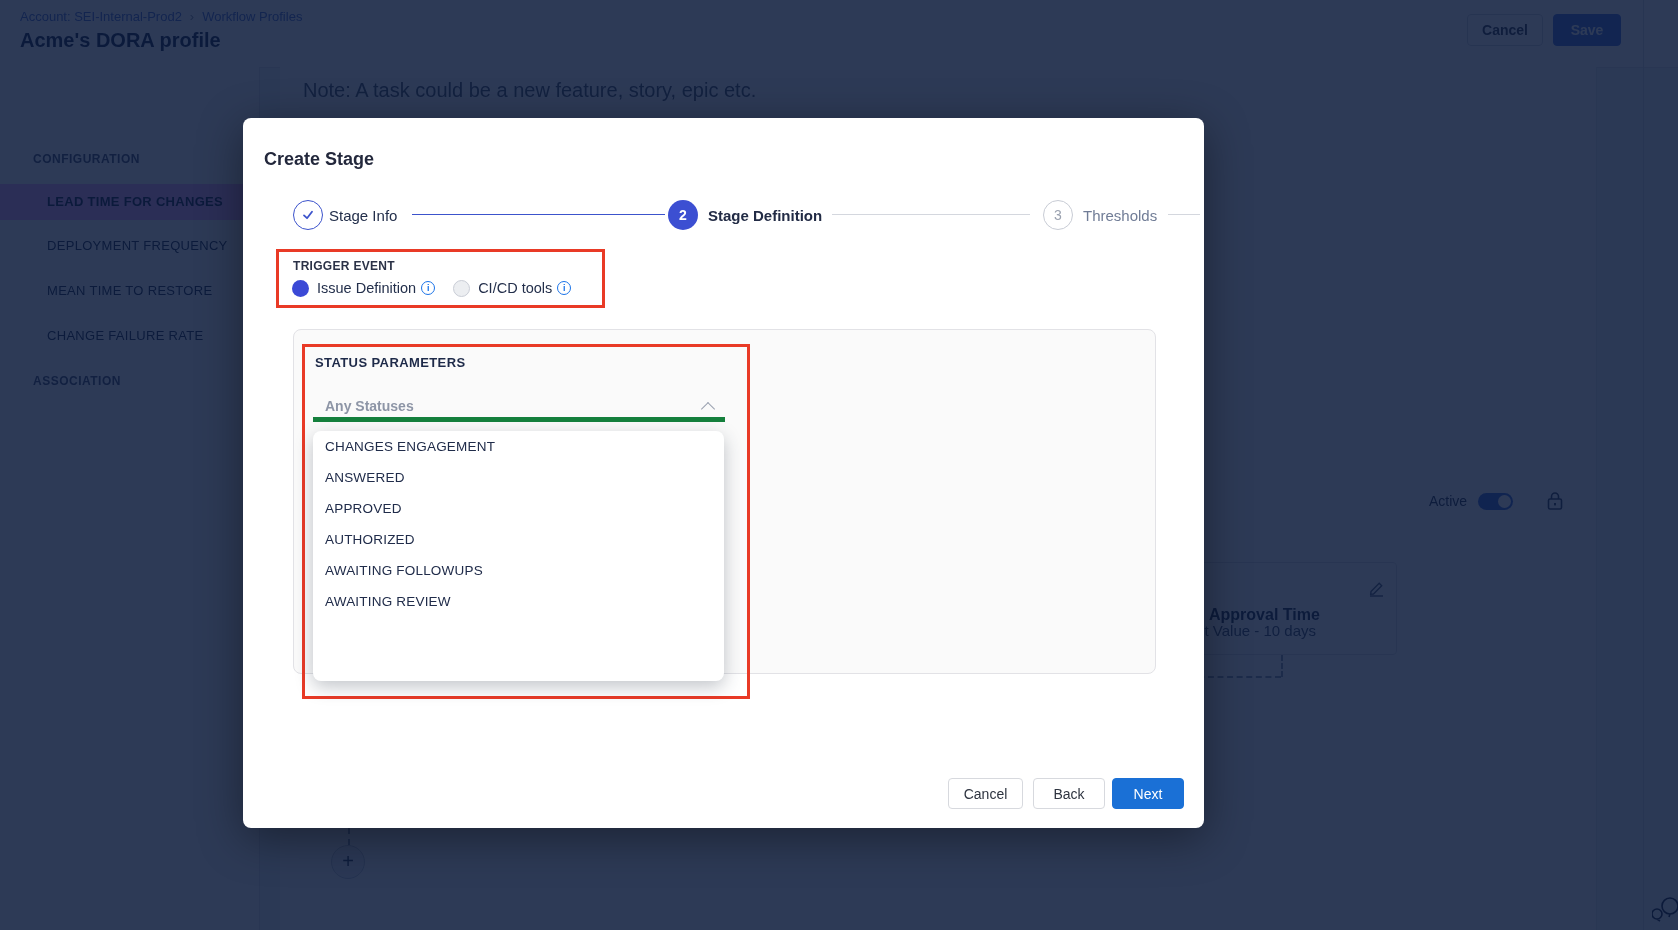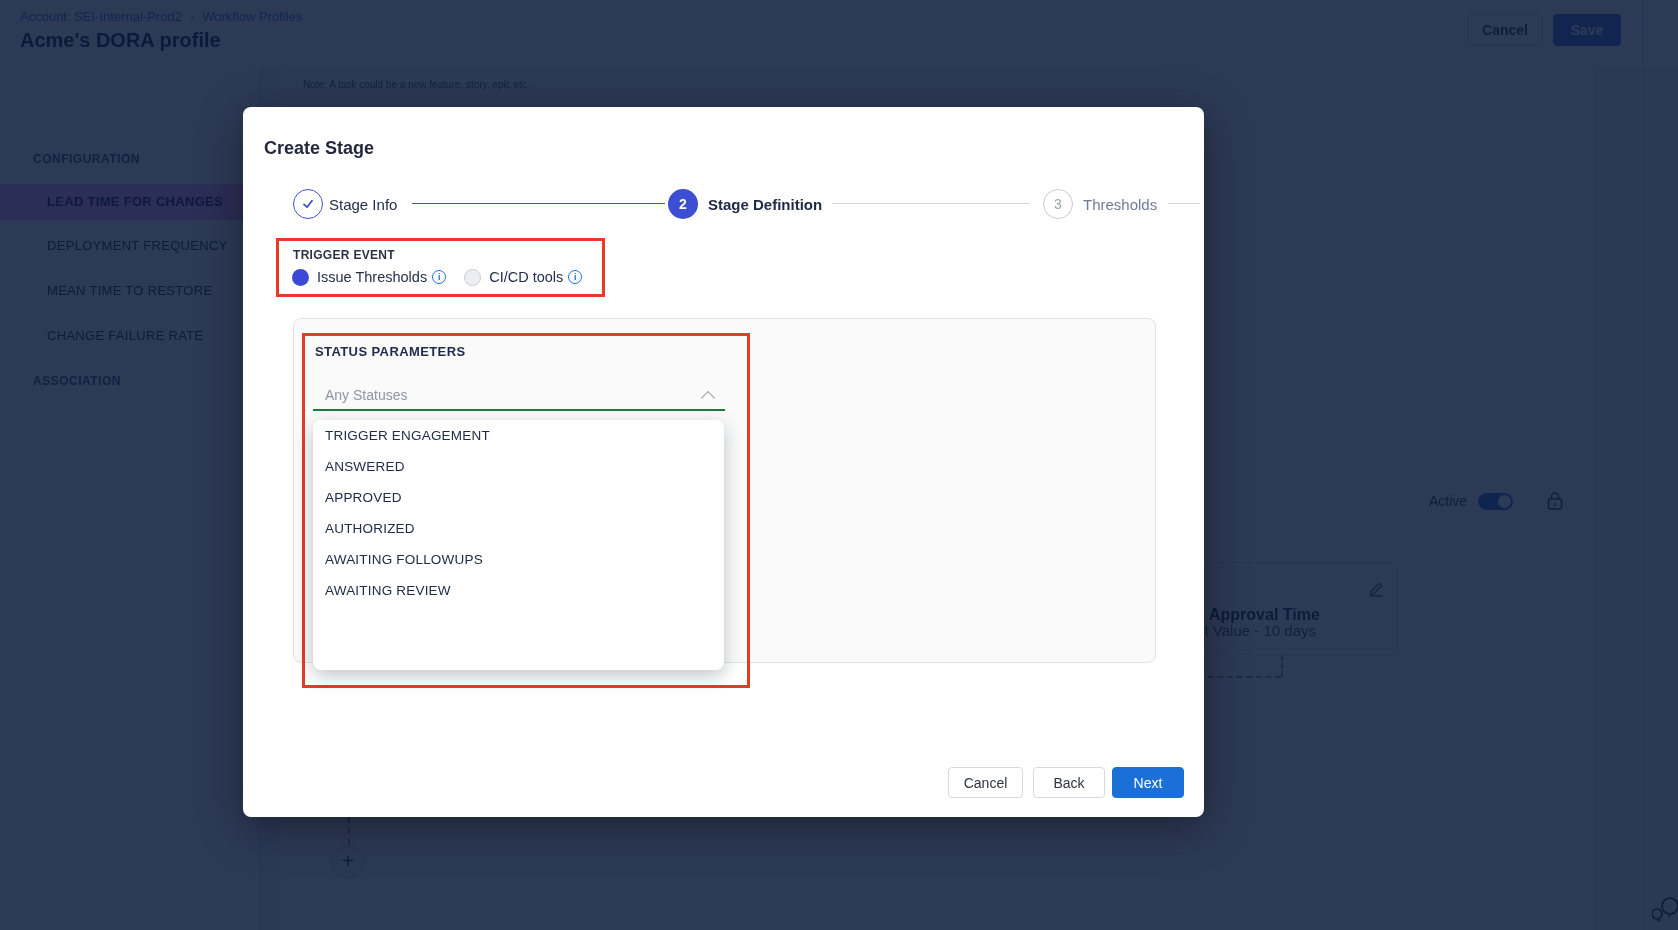--- a/index.html
+++ b/index.html
@@ -16,38 +16,38 @@
   .pg-title{position:absolute;left:20px;top:29px;font-size:20px;font-weight:700;color:#1b2a4e;}
   .hdr-btn{position:absolute;top:14px;height:32px;border-radius:4px;font-size:14px;font-weight:600;display:flex;align-items:center;justify-content:center;box-sizing:border-box;}
   .hdr-cancel{left:1467px;width:76px;background:#fff;border:1px solid #cfd4dd;color:#394154;}
   .hdr-save{left:1553px;width:68px;background:#4a73dd;border:1px solid #4a73dd;color:#fff;}
   .sidebar{position:absolute;left:0;top:67px;width:260px;height:863px;background:#fff;border-right:1px solid #e1e4ea;box-sizing:border-box;}
   .side-section{position:absolute;left:33px;font-size:12px;font-weight:600;letter-spacing:.5px;color:#4a5572;}
   .side-item{position:absolute;left:0;width:260px;height:36px;line-height:36px;padding-left:47px;box-sizing:border-box;font-size:13px;letter-spacing:.3px;color:#21304f;cursor:pointer;}
   .side-item.sel{background:#f0abfc;font-weight:600;color:#1b2a4e;}
   .main-panel{position:absolute;left:280px;top:67px;width:1317px;height:863px;background:#fff;border-right:1px solid #e3e6ec;box-sizing:border-box;}
   .right-line{position:absolute;left:1643px;top:0;width:1px;height:930px;background:#d8dce4;}
-  .note{position:absolute;left:303px;top:79px;font-size:10px;color:#4d5668;}
+  .note{position:absolute;left:303px;top:79px;font-size:20px;color:#4d5668;}
   .active-label{position:absolute;left:1429px;top:493px;font-size:14px;color:#2b3750;}
   .toggle{position:absolute;left:1478px;top:493px;width:35px;height:17px;border-radius:9px;background:#3f6ad8;cursor:pointer;}
   .toggle .knob{position:absolute;right:2px;top:2px;width:13px;height:13px;border-radius:50%;background:#fff;}
   .lock{position:absolute;left:1546px;top:491px;cursor:pointer;}
   .stage-card{position:absolute;left:1150px;top:562px;width:247px;height:93px;background:#fff;border:1px solid #dcdfe5;border-radius:4px;box-sizing:border-box;}
   .stage-card-title{position:absolute;left:1209px;top:580px;font-size:16px;font-weight:700;color:#25324e;margin-top:26px;}
   .stage-card-value{position:absolute;left:1167px;top:622px;font-size:15px;color:#42506b;white-space:nowrap;}
   .pencil{position:absolute;left:1368px;top:580px;cursor:pointer;}
   .dash-v1{position:absolute;left:1281px;top:655px;height:22px;border-left:2px dashed #8d99ad;}
   .dash-h1{position:absolute;left:1160px;top:676px;width:121px;border-top:2px dashed #8d99ad;}
   .dash-v2{position:absolute;left:348px;top:817px;height:28px;border-left:2px dashed #8d99ad;}
   .plus-btn{position:absolute;left:331px;top:845px;width:34px;height:34px;border-radius:50%;background:#eef0f4;border:1px solid #c3c9d4;box-sizing:border-box;color:#2b3750;font-size:20px;line-height:31px;text-align:center;cursor:pointer;}
   .chat{position:absolute;left:1652px;top:896px;cursor:pointer;}
   
   .overlay{position:absolute;inset:0;background:rgba(8,23,56,0.85);}
   
-  .modal{position:absolute;left:243px;top:107px;width:961px;height:710px;background:#fff;border-radius:8px;box-shadow:0 10px 45px rgba(0,0,0,.4);}
+  .modal{position:absolute;left:243px;top:118px;width:961px;height:710px;background:#fff;border-radius:8px;box-shadow:0 10px 45px rgba(0,0,0,.4);}
   .modal-title{position:absolute;left:21px;top:31px;font-size:18px;font-weight:700;color:#23283c;}
   .step-circle{position:absolute;top:82px;width:30px;height:30px;border-radius:50%;box-sizing:border-box;display:flex;align-items:center;justify-content:center;font-size:14px;}
   .step-done{left:50px;border:1.5px solid #3c53cc;background:#fff;color:#3c53cc;}
   .step-active{left:425px;background:#3c4fd2;color:#fff;font-weight:700;}
   .step-pending{left:800px;border:1.5px solid #c8ccd5;background:#fff;color:#9aa1af;}
   .step-label{position:absolute;top:89px;font-size:15px;white-space:nowrap;}
   .lbl-done{left:86px;color:#232f4b;font-weight:500;}
   .lbl-active{left:465px;color:#222b45;font-weight:700;}
   .lbl-pending{left:840px;color:#707c96;}
   .step-line{position:absolute;top:96px;height:0;}
@@ -59,21 +59,21 @@
   .ann2{left:59px;top:226px;width:448px;height:355px;}
   .trigger-label{position:absolute;left:50px;top:141px;font-size:12px;font-weight:700;letter-spacing:.3px;color:#2b3247;}
   .radio-row{position:absolute;left:49px;top:161px;height:18px;display:flex;align-items:center;}
   .radio{width:17px;height:17px;border-radius:50%;box-sizing:border-box;cursor:pointer;}
   .radio.on{background:#3b49d6;}
   .radio.off{background:#eceef1;border:1px solid #c9cdd6;}
   .radio-label{font-size:14.5px;color:#232f4b;margin-left:8px;cursor:pointer;}
   .info{width:14px;height:14px;border-radius:50%;border:1.3px solid #1a73e8;box-sizing:border-box;color:#1a73e8;font-size:9px;font-weight:700;display:flex;align-items:center;justify-content:center;margin-left:5px;cursor:pointer;font-style:normal;}
   .gray-panel{position:absolute;left:50px;top:211px;width:863px;height:345px;background:#fafafa;border:1px solid #e2e2e6;border-radius:8px;box-sizing:border-box;}
   .status-label{position:absolute;left:72px;top:237px;font-size:13px;font-weight:700;letter-spacing:.4px;color:#1e2a49;}
-  .dd-input{position:absolute;left:70px;top:274px;width:412px;height:30px;border-bottom:2px solid #15803d;box-sizing:border-box;cursor:pointer;}
+  .dd-input{position:absolute;left:70px;top:274px;width:412px;height:30px;border-bottom:5px solid #15803d;box-sizing:border-box;cursor:pointer;font-weight:bold;}
   .dd-value{position:absolute;left:12px;top:6px;font-size:14px;color:#8d95a6;}
   .dd-caret{position:absolute;right:12px;top:12px;width:9px;height:9px;border-left:1.6px solid #9aa1b0;border-top:1.6px solid #9aa1b0;transform:rotate(45deg);}
   .dd-panel{position:absolute;left:70px;top:313px;width:411px;height:250px;background:#fff;border-radius:8px;box-shadow:0 6px 18px rgba(40,50,70,.28);overflow:hidden;}
   .dd-item{height:31px;line-height:31px;padding-left:12px;font-size:13.5px;letter-spacing:.2px;color:#202c4a;cursor:pointer;}
   .dd-item.hl{background:#f4f4f5;}
   .m-btn{position:absolute;top:660px;height:31px;border-radius:4px;font-size:14px;display:flex;align-items:center;justify-content:center;box-sizing:border-box;cursor:pointer;}
   .btn-plain{background:#fff;border:1px solid #d7d9de;color:#2e3440;}
   .btn-cancel{left:705px;width:75px;}
   .btn-back{left:790px;width:72px;}
   .btn-next{left:869px;width:72px;background:#1a70d6;border:1px solid #1a70d6;color:#fff;}
@@ -165,38 +165,38 @@
     <div class="step-line line-gray1"></div>
 
     <div class="step-circle step-pending">3</div>
     <div class="step-label lbl-pending">Thresholds</div>
     <div class="step-line line-gray2"></div>
 
     <div class="ann ann1"></div>
     <div class="trigger-label">TRIGGER EVENT</div>
     <div class="radio-row">
       <span class="radio on"></span>
-      <span class="radio-label">Issue Thresholds</span>
+      <span class="radio-label">Issue Definition</span>
       <span class="info">i</span>
       <span class="radio off" style="margin-left:18px;"></span>
       <span class="radio-label">CI/CD tools</span>
       <span class="info">i</span>
     </div>
 
     <div class="gray-panel"></div>
     <div class="ann ann2"></div>
     <div class="status-label">STATUS PARAMETERS</div>
 
     <div class="dd-input">
       <span class="dd-value">Any Statuses</span>
       <span class="dd-caret"></span>
     </div>
 
     <div class="dd-panel">
-      <div class="dd-item">TRIGGER ENGAGEMENT</div>
+      <div class="dd-item">CHANGES ENGAGEMENT</div>
       <div class="dd-item">ANSWERED</div>
       <div class="dd-item">APPROVED</div>
       <div class="dd-item">AUTHORIZED</div>
       <div class="dd-item">AWAITING FOLLOWUPS</div>
       <div class="dd-item">AWAITING REVIEW</div>
     </div>
 
     <div class="m-btn btn-plain btn-cancel">Cancel</div>
     <div class="m-btn btn-plain btn-back">Back</div>
     <div class="m-btn btn-next">Next</div>

